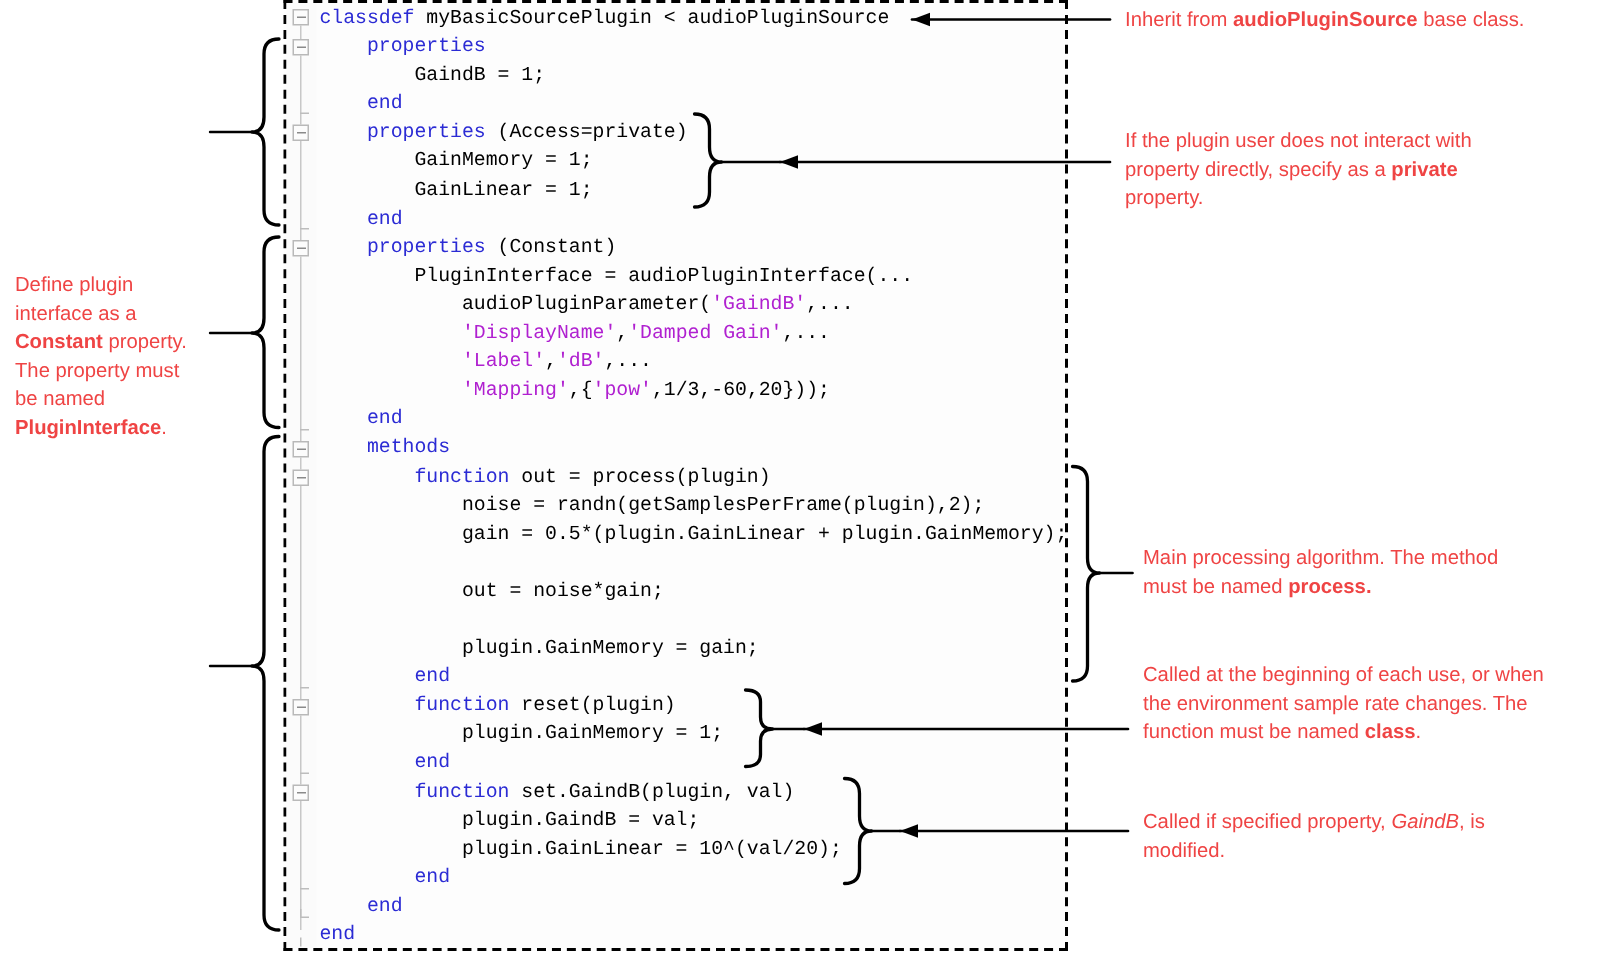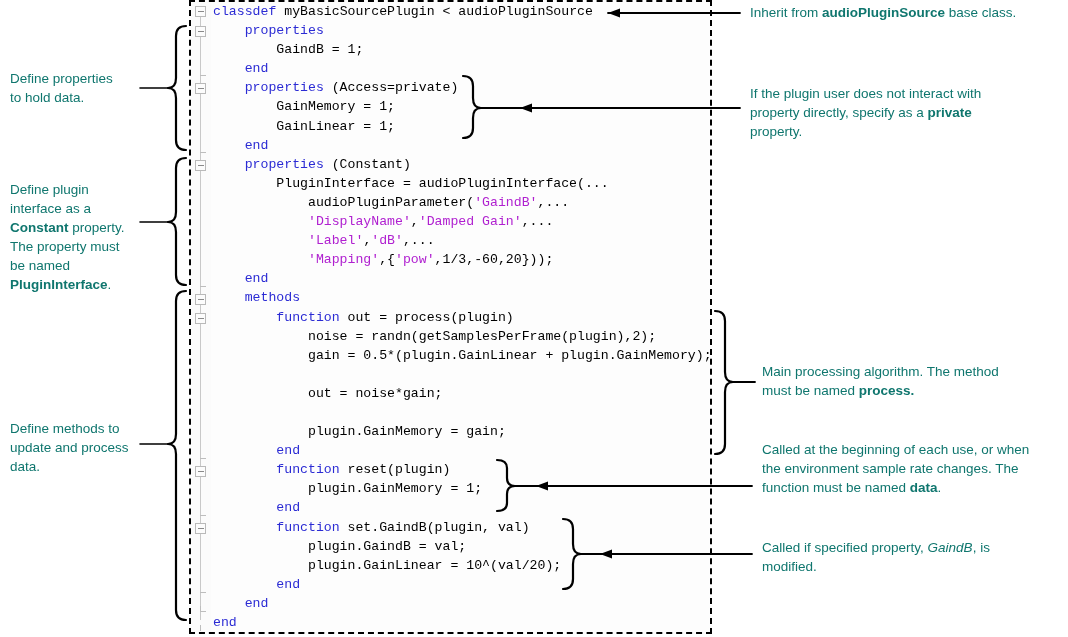--- a/index.html
+++ b/index.html
@@ -54,21 +54,21 @@
     white-space:pre;
   }
   .code div{height:19.1px;}
 
   
   .note{
     position:absolute;
     font-family:"Liberation Sans", sans-serif;
     font-size:13.5px;
     line-height:19px;
-    color:#0f766e;
+    color:#ef4444;
   }
   .note b{font-weight:bold;}
   .note i{}
 
   
   #overlay{position:absolute;left:0;top:0;width:1068px;height:637px;pointer-events:none;}
 </style>
 </head>
 <body>
 
@@ -96,33 +96,31 @@
       <div class="fold-tick" style="left:9px;top:513px;"></div>
       <div class="fold-tick" style="left:9px;top:590px;"></div>
       <div class="fold-tick" style="left:9px;top:609px;"></div>
       <div class="fold-tick-end" style="left:9px;top:604px;"></div>
       <div class="fold-tick-end" style="left:9px;top:623px;"></div>
     </div>
 
     <div class="code" id="code-body"><div><span style="color: rgb(43, 43, 212);">classdef </span><span style="color: rgb(0, 0, 0);">myBasicSourcePlugin &lt; audioPluginSource</span></div><div><span style="color: rgb(0, 0, 0);">    </span><span style="color: rgb(43, 43, 212);">properties</span></div><div><span style="color: rgb(0, 0, 0);">        GaindB = 1;</span></div><div><span style="color: rgb(0, 0, 0);">    </span><span style="color: rgb(43, 43, 212);">end</span></div><div><span style="color: rgb(0, 0, 0);">    </span><span style="color: rgb(43, 43, 212);">properties</span><span style="color: rgb(0, 0, 0);"> (Access=private)</span></div><div><span style="color: rgb(0, 0, 0);">        GainMemory = 1;</span></div><div><span style="color: rgb(0, 0, 0);">        GainLinear = 1;</span></div><div><span style="color: rgb(0, 0, 0);">    </span><span style="color: rgb(43, 43, 212);">end</span></div><div><span style="color: rgb(0, 0, 0);">    </span><span style="color: rgb(43, 43, 212);">properties</span><span style="color: rgb(0, 0, 0);"> (Constant)</span></div><div><span style="color: rgb(0, 0, 0);">        PluginInterface = audioPluginInterface(...</span></div><div><span style="color: rgb(0, 0, 0);">            audioPluginParameter(</span><span style="color: rgb(176, 32, 208);">'GaindB'</span><span style="color: rgb(0, 0, 0);">,...</span></div><div><span style="color: rgb(0, 0, 0);">            </span><span style="color: rgb(176, 32, 208);">'DisplayName'</span><span style="color: rgb(0, 0, 0);">,</span><span style="color: rgb(176, 32, 208);">'Damped Gain'</span><span style="color: rgb(0, 0, 0);">,...</span></div><div><span style="color: rgb(0, 0, 0);">            </span><span style="color: rgb(176, 32, 208);">'Label'</span><span style="color: rgb(0, 0, 0);">,</span><span style="color: rgb(176, 32, 208);">'dB'</span><span style="color: rgb(0, 0, 0);">,...</span></div><div><span style="color: rgb(0, 0, 0);">            </span><span style="color: rgb(176, 32, 208);">'Mapping'</span><span style="color: rgb(0, 0, 0);">,{</span><span style="color: rgb(176, 32, 208);">'pow'</span><span style="color: rgb(0, 0, 0);">,1/3,-60,20}));</span></div><div><span style="color: rgb(0, 0, 0);">    </span><span style="color: rgb(43, 43, 212);">end</span></div><div><span style="color: rgb(0, 0, 0);">    </span><span style="color: rgb(43, 43, 212);">methods</span></div><div><span style="color: rgb(0, 0, 0);">        </span><span style="color: rgb(43, 43, 212);">function</span><span style="color: rgb(0, 0, 0);"> out = process(plugin)</span></div><div><span style="color: rgb(0, 0, 0);">            noise = randn(getSamplesPerFrame(plugin),2);</span></div><div><span style="color: rgb(0, 0, 0);">            gain = 0.5*(plugin.GainLinear + plugin.GainMemory);</span></div><div>&nbsp;</div><div><span style="color: rgb(0, 0, 0);">            out = noise*gain;</span></div><div>&nbsp;</div><div><span style="color: rgb(0, 0, 0);">            plugin.GainMemory = gain;</span></div><div><span style="color: rgb(0, 0, 0);">        </span><span style="color: rgb(43, 43, 212);">end</span></div><div><span style="color: rgb(0, 0, 0);">        </span><span style="color: rgb(43, 43, 212);">function</span><span style="color: rgb(0, 0, 0);"> reset(plugin)</span></div><div><span style="color: rgb(0, 0, 0);">            plugin.GainMemory = 1;</span></div><div><span style="color: rgb(0, 0, 0);">        </span><span style="color: rgb(43, 43, 212);">end</span></div><div><span style="color: rgb(0, 0, 0);">        </span><span style="color: rgb(43, 43, 212);">function</span><span style="color: rgb(0, 0, 0);"> set.GaindB(plugin, val)</span></div><div><span style="color: rgb(0, 0, 0);">            plugin.GaindB = val;</span></div><div><span style="color: rgb(0, 0, 0);">            plugin.GainLinear = 10^(val/20);</span></div><div><span style="color: rgb(0, 0, 0);">        </span><span style="color: rgb(43, 43, 212);">end</span></div><div><span style="color: rgb(0, 0, 0);">    </span><span style="color: rgb(43, 43, 212);">end</span></div><div><span style="color: rgb(0, 0, 0);"></span><span style="color: rgb(43, 43, 212);">end</span></div></div>
   </div>
 
-  <div class="note" style="left:10px;top:69px;width:160px;">Define properties<br>to hold data.</div>
 
   <div class="note" style="left:10px;top:180px;width:170px;">Define plugin<br>interface as a<br><b>Constant</b> property.<br>The property must<br>be named<br><b>PluginInterface</b>.</div>
 
-  <div class="note" style="left:10px;top:419px;width:168px;">Define methods to<br>update and process<br>data.</div>
 
   <div class="note" style="left:750px;top:3px;width:312px;">Inherit from <b>audioPluginSource</b> base class.</div>
 
   <div class="note" style="left:762px;top:362px;width:300px;">Main processing algorithm. The method<br>must be named <b>process.</b></div>
 
   <div class="note" style="left:750px;top:84px;width:300px;">If the plugin user does not interact with<br>property directly, specify as a <b>private</b><br>property.</div>
 
-  <div class="note" style="left:762px;top:440px;width:306px;">Called at the beginning of each use, or when<br>the environment sample rate changes. The<br>function must be named <b>data</b>.</div>
+  <div class="note" style="left:762px;top:440px;width:306px;">Called at the beginning of each use, or when<br>the environment sample rate changes. The<br>function must be named <b>class</b>.</div>
 
   <div class="note" style="left:762px;top:538px;width:300px;">Called if specified property, <i>GaindB</i>, is<br>modified.</div>
 
   <svg id="overlay" viewBox="0 0 1068 637">
     <g fill="none" stroke="#000" stroke-width="2.2" stroke-linecap="round" stroke-linejoin="round">
 
       <path d="M186,26 Q176,26 176,36 L176,78 Q176,88 168,88 Q176,88 176,98 L176,140 Q176,150 186,150"></path>
       <line x1="140" y1="88" x2="168" y2="88" stroke-width="1.6"></line>
 
       <path d="M186,158 Q176,158 176,168 L176,212 Q176,222 168,222 Q176,222 176,232 L176,275 Q176,285 186,285"></path>

